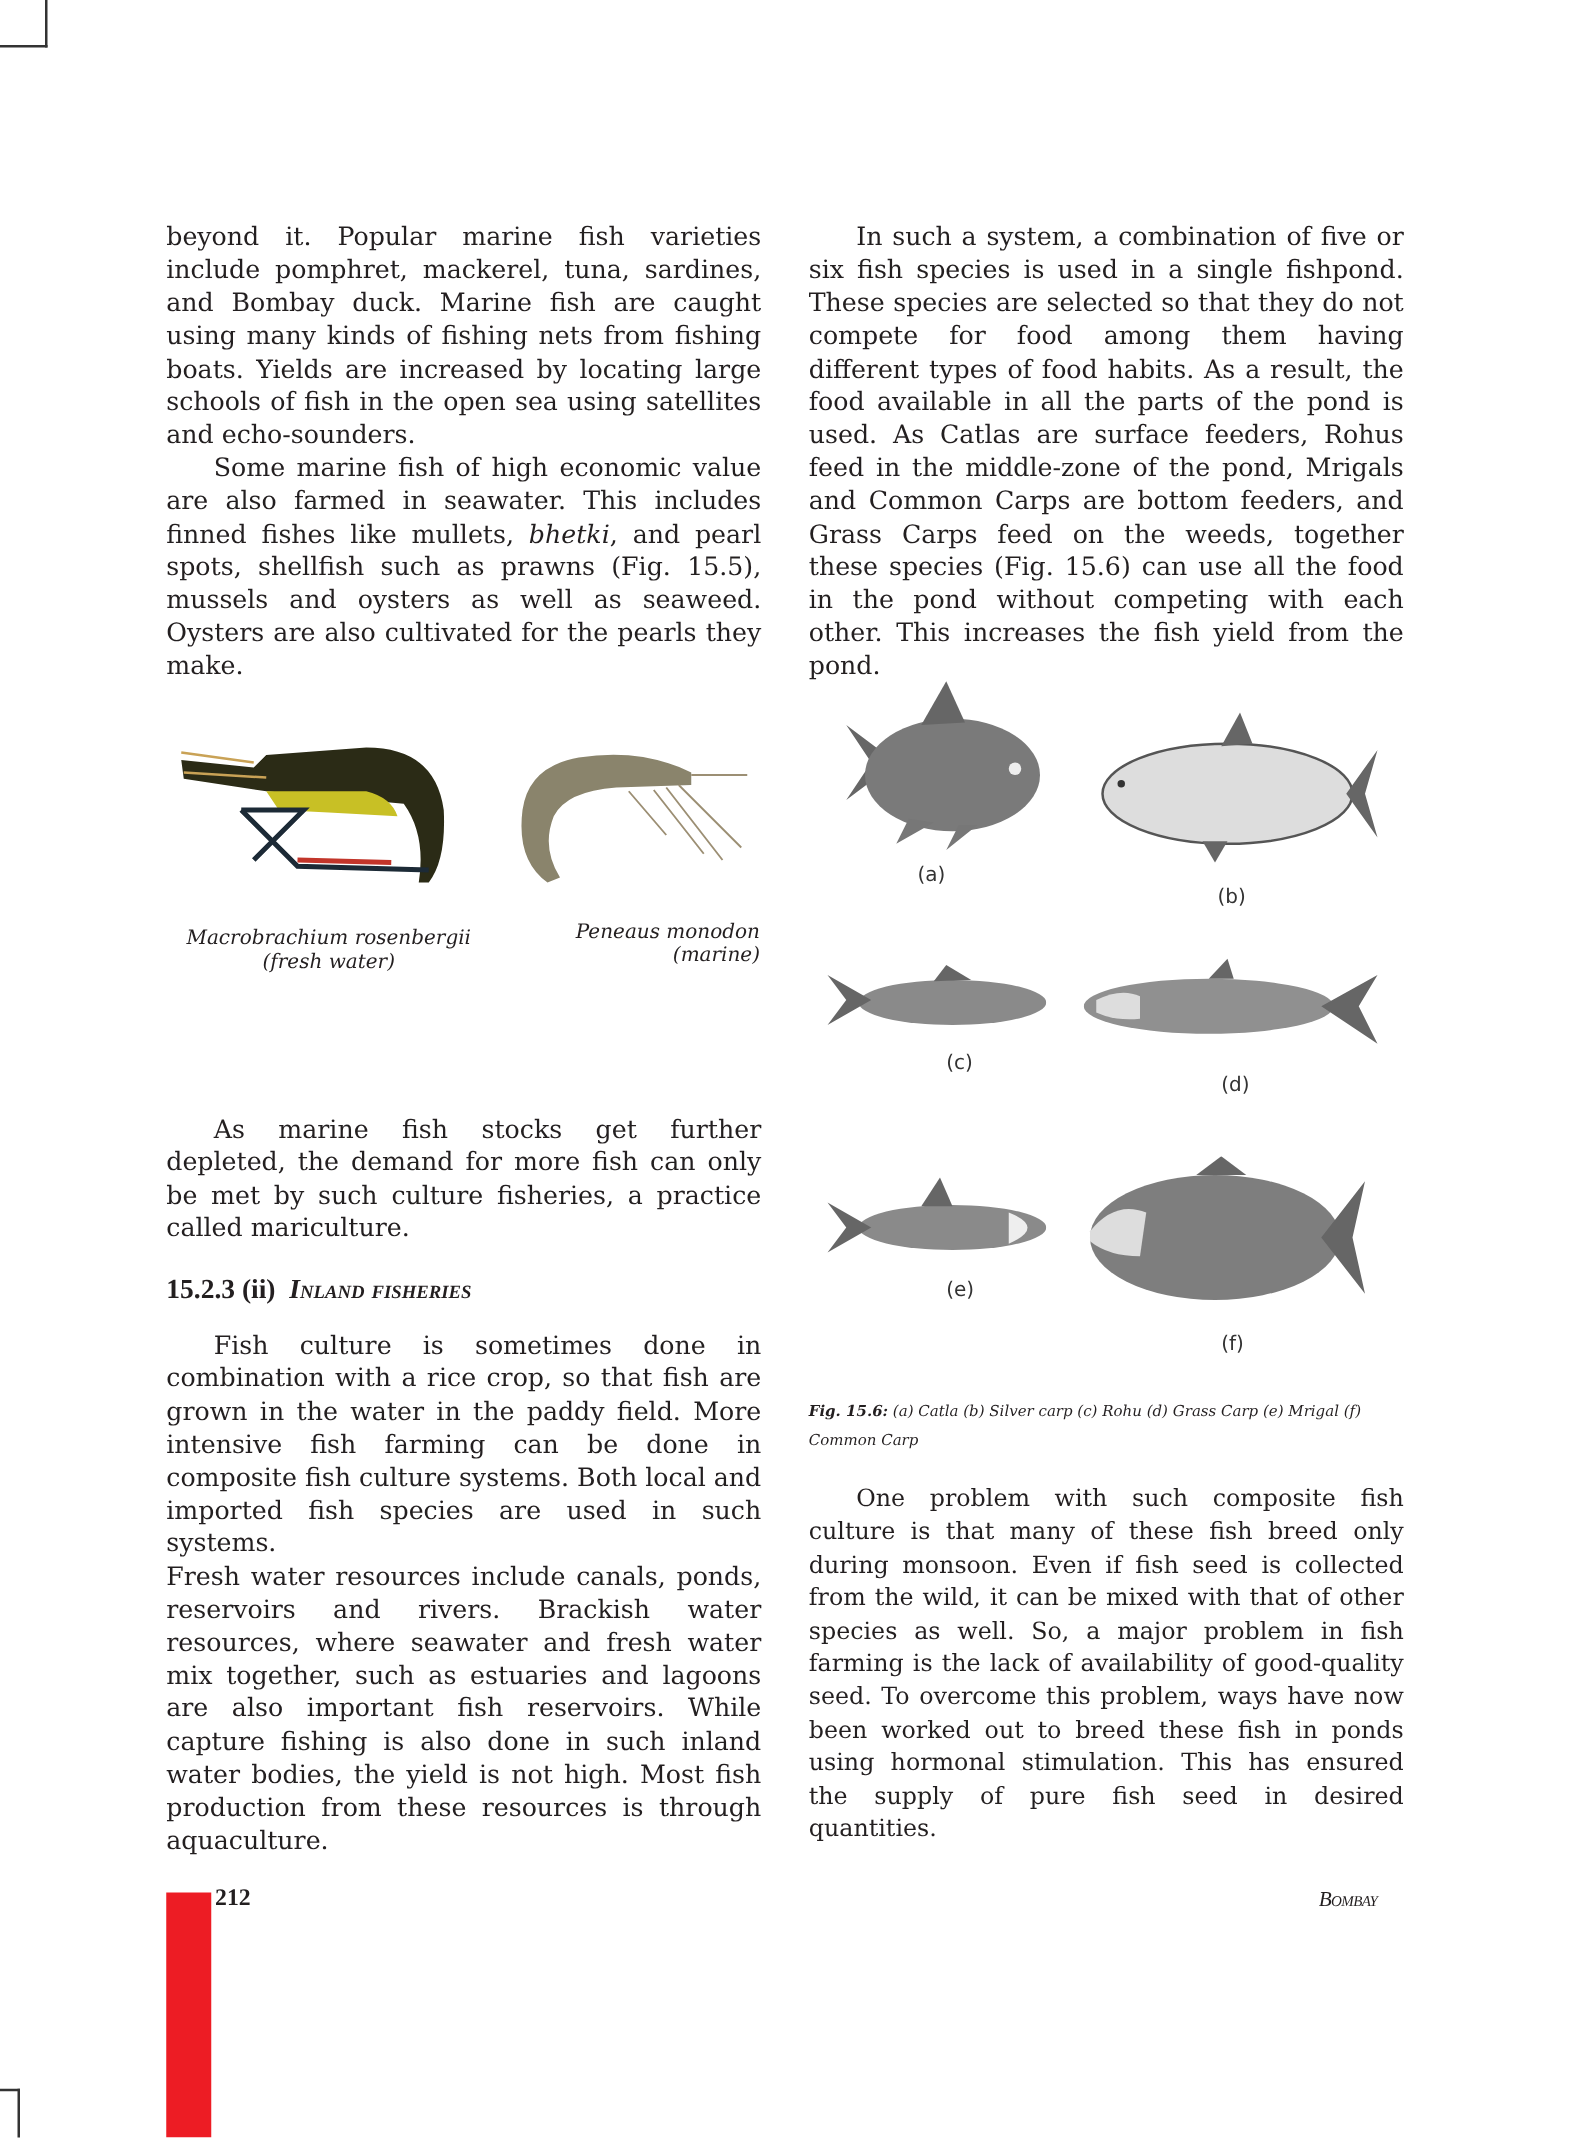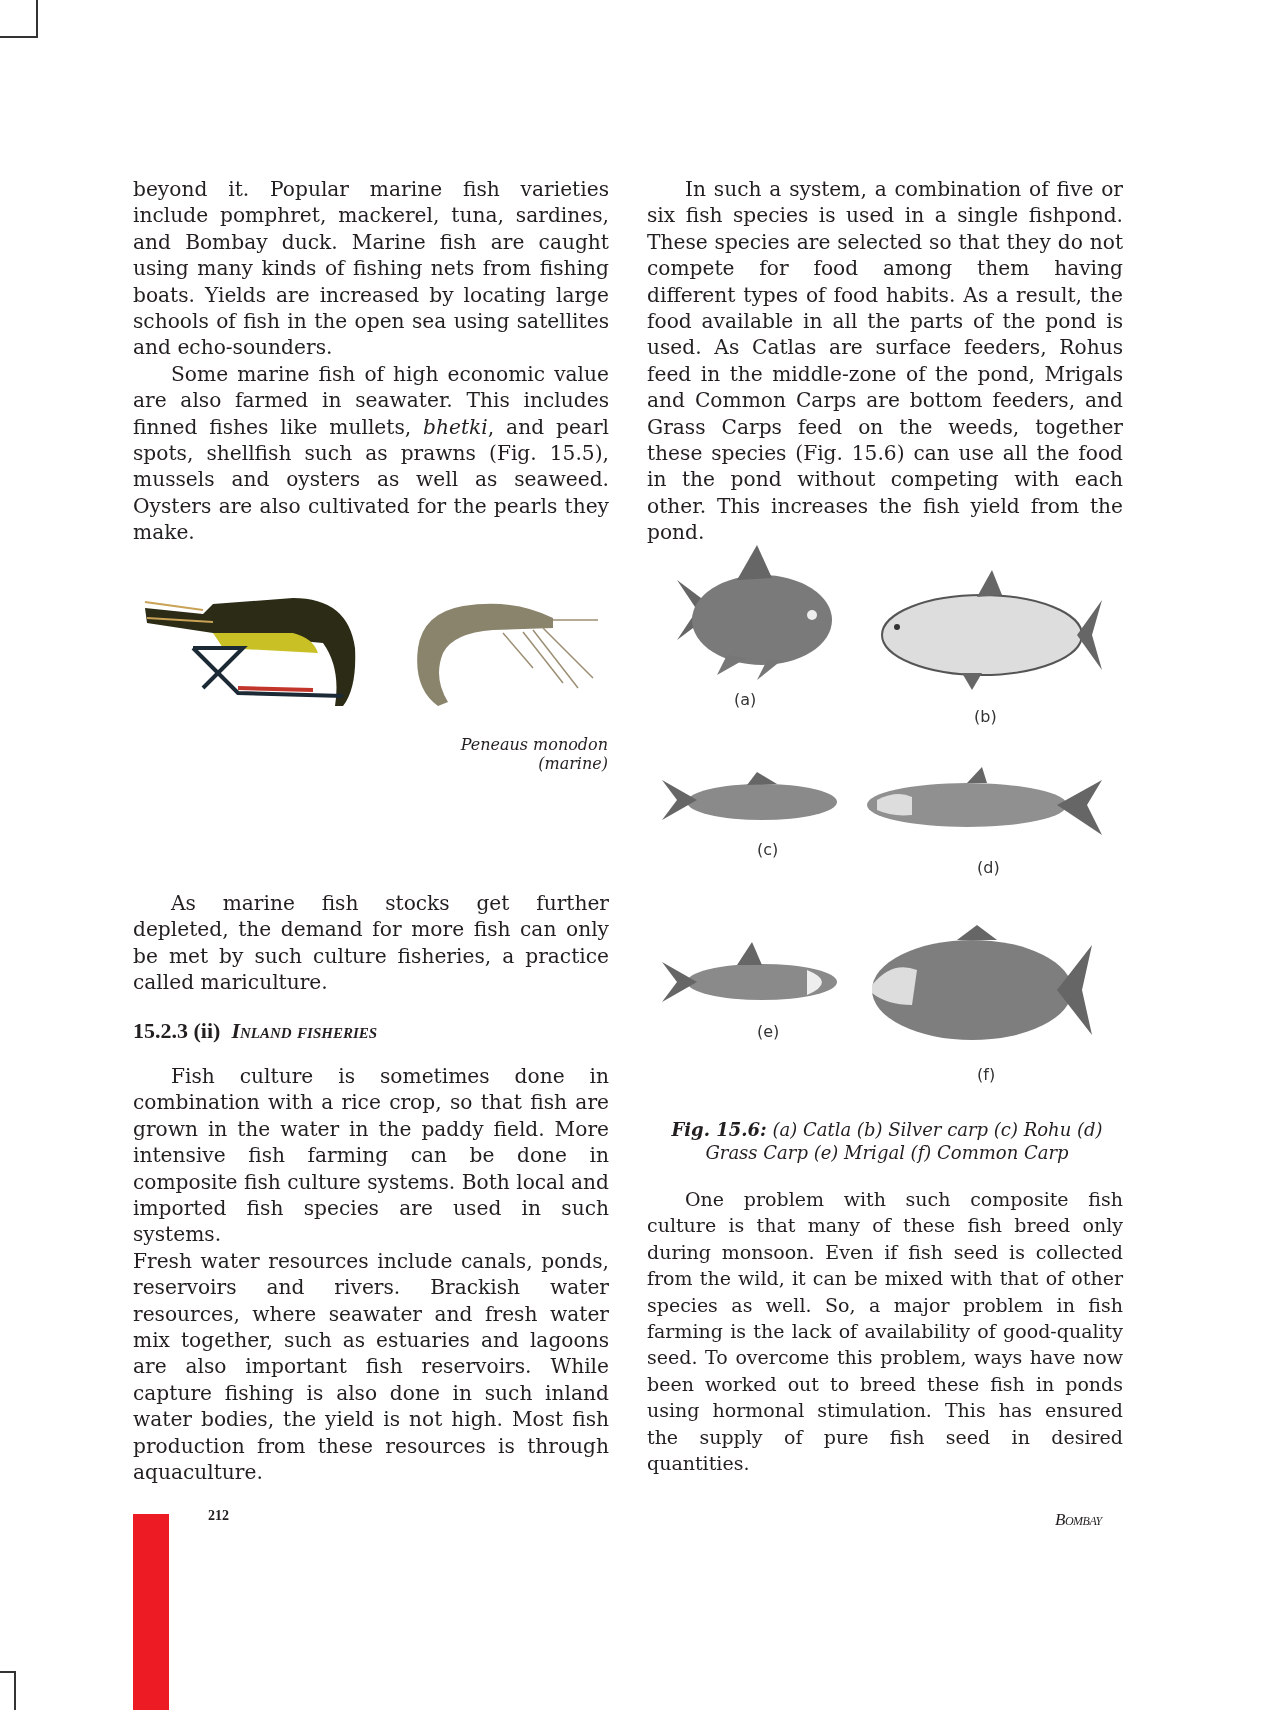--- a/index.html
+++ b/index.html
@@ -28,26 +28,26 @@
   .fig-text { font-style:italic; }
 
   .continued { position:absolute; left:133px; top:890px; width:476px; font-size:20.2px; line-height:26.4px; text-align:justify; }
   .section-heading { position:absolute; left:133px; top:1018px; font-size:22px; font-weight:bold; font-family:"Liberation Serif", serif; }
   .section-heading .smallcaps { font-style:italic; font-variant:small-caps; }
   .inland { position:absolute; left:133px; top:1063px; width:476px; font-size:20.2px; line-height:26.4px; text-align:justify; }
 
   .fig156 { position:absolute; left:647px; top:540px; width:480px; height:560px; }
   .fish { position:absolute; }
   .fish-label { position:absolute; font-family:"DejaVu Sans", sans-serif; font-size:16px; color:#333; }
-  .fig156-caption { position:absolute; left:647px; top:1118px; width:480px; font-size:18px; line-height:23px; text-align:center; }
+  .fig156-caption { position:absolute; left:647px; top:1118px; width:480px; font-size:12px; line-height:23px; }
 
   .problem { position:absolute; left:647px; top:1186px; width:476px; font-size:19px; line-height:26.4px; text-align:justify; }
 
   .red-bar { position:absolute; left:133px; top:1514px; width:36px; height:196px; background:#ed1c24; }
-  .page-number { position:absolute; left:172px; top:1508px; font-family:"Liberation Serif", serif; font-weight:bold; font-size:14px;margin-left:36px; }
+  .page-number { position:absolute; left:172px; top:1508px; font-family:"Liberation Serif", serif; font-weight:bold; font-size:19px; }
   .running-footer { position:absolute; left:1055px; top:1510px; font-family:"Liberation Serif", serif; font-size:17px; font-variant:small-caps; font-style:italic; letter-spacing:-0.5px; }
 </style>
 </head>
 <body>
 
 <div class="crop-mark crop-tl"></div>
 <div class="crop-mark crop-bl"></div>
 
 <div class="col col-left">
   <p class="para">beyond it. Popular marine fish varieties include pomphret, mackerel, tuna, sardines, and Bombay duck. Marine fish are caught using many kinds of fishing nets from fishing boats. Yields are increased by locating large schools of fish in the open sea using satellites and echo-sounders.</p>
@@ -64,20 +64,24 @@
       <path d="M95,100 L170,102" stroke="#c2352a" stroke-width="4"></path>
       <path d="M2,14 L60,22 M4,30 L70,34" stroke="#c9a256" stroke-width="2"></path>
     </g>
   </svg>
   <svg class="prawn prawn-right" viewBox="0 0 195 125">
     <g>
       <path d="M150,30 Q110,10 60,18 Q20,25 15,60 Q10,100 35,118 L45,114 Q30,90 40,65 Q50,45 90,42 L150,40 Z" fill="#8a846c"></path>
       <path d="M150,32 L195,32 M140,40 L190,90 M130,42 L175,100 M120,44 L160,95 M100,45 L130,80" stroke="#9c8f74" stroke-width="1.5" fill="none"></path>
     </g>
   </svg>
+  <div class="prawn-label prawn-label-left">
+    <div>Macrobrachium rosenbergii</div>
+    <div>(fresh water)</div>
+  </div>
   <div class="prawn-label prawn-label-right">
     <div>Peneaus monodon</div>
     <div>(marine)</div>
   </div>
 </div>
 
 <p class="para indent continued">As marine fish stocks get further depleted, the demand for more fish can only be met by such culture fisheries, a practice called mariculture.</p>
 
 <div class="section-heading"><span>15.2.3 (ii)</span>&nbsp;&nbsp;<span class="smallcaps">Inland fisheries</span></div>
 

